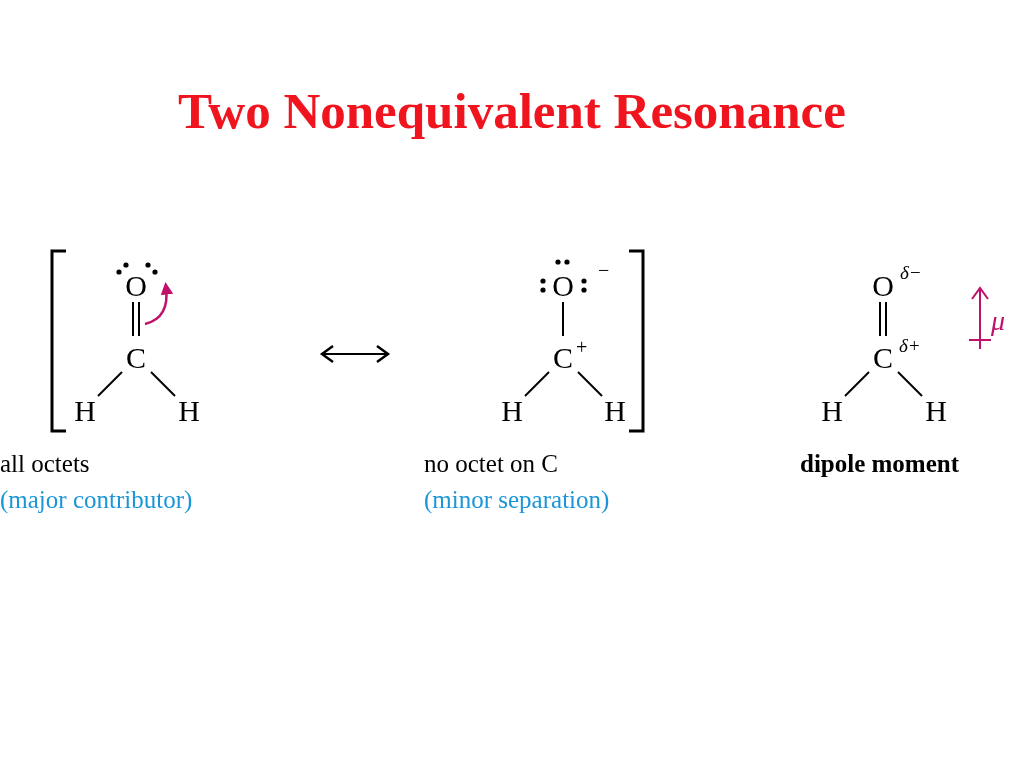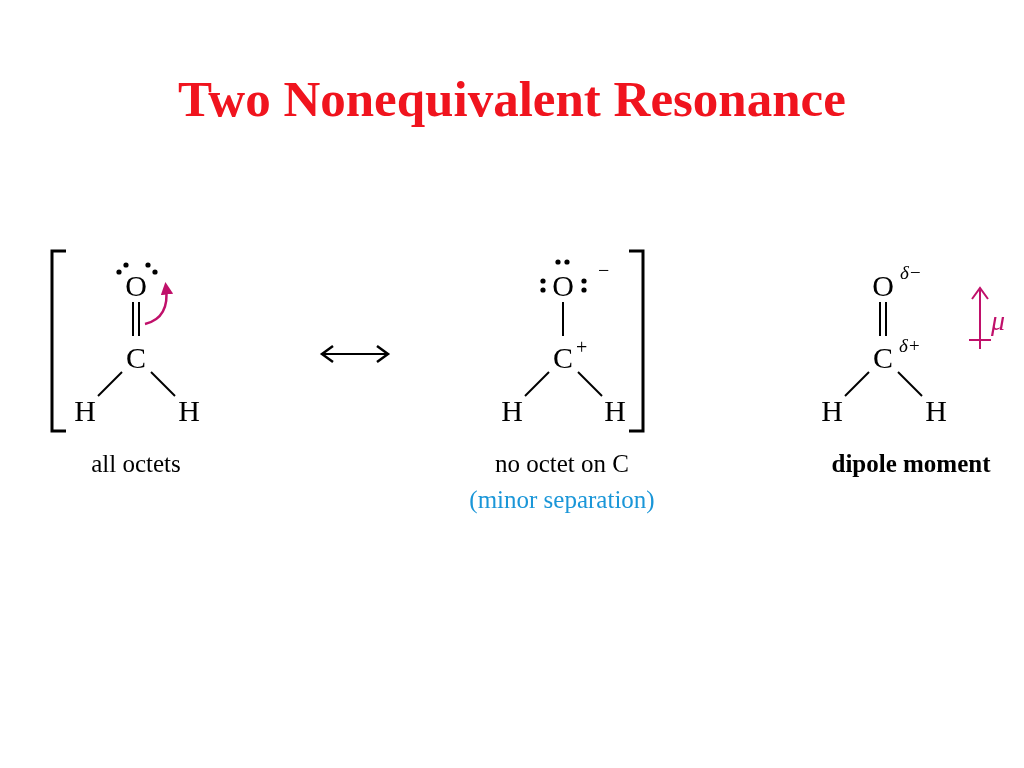--- a/index.html
+++ b/index.html
@@ -1,32 +1,32 @@
 <!DOCTYPE html>
 <html><head>
   <meta charset="utf-8">
   <style>
     html, body { margin: 0; padding: 0; }
     body {
       width: 1024px; height: 768px; background: #ffffff; position: relative; overflow: hidden;
       font-family: "Liberation Serif", "DejaVu Serif", serif;
     }
     .title {
-      position: absolute; left: 0; top: 66px; width: 1024px; text-align: center;
+      position: absolute; left: 0; top: 78px; width: 1024px; text-align: center;
       color: #f0141e; font-weight: bold; font-size: 51px; line-height: 66px;
       font-family: "Liberation Serif", "DejaVu Serif", serif;
     }
     .title span { display: block; }
     svg.diagram { position: absolute; left: 0; top: 0; }
     .atom { font-family: "Liberation Serif", "DejaVu Serif", serif; font-size: 30px; fill: #000; }
     .sup { font-family: "Liberation Serif", "DejaVu Serif", serif; font-size: 20px; fill: #000; }
     .supi { font-family: "Liberation Serif", "DejaVu Serif", serif; font-size: 19px; font-style: italic; fill: #000; }
     .mu { font-family: "Liberation Serif", "DejaVu Serif", serif; font-size: 28px; font-style: italic; fill: #c0106a; }
     .caption {
-      position: absolute; text-align: center; font-size: 25px; line-height: 36px; color: #000;
+      position: absolute; text-align: left; font-size: 25px; line-height: 36px; color: #000;
       font-family: "Liberation Serif", "DejaVu Serif", serif;
     }
     .caption .blue { color: #1a96d8; display: block; }
     .caption span { display: block; white-space: nowrap; }
   </style>
 </head>
 <body>
 
 <div class="title">
   <span>Two Nonequivalent Resonance</span>
@@ -110,20 +110,21 @@
       <line x1="980" y1="290" x2="980" y2="349" stroke="#c0106a" stroke-width="2"></line>
       <path d="M972,299 L980,288 L988,299" fill="none" stroke="#c0106a" stroke-width="2"></path>
       <line x1="969" y1="340" x2="991" y2="340" stroke="#c0106a" stroke-width="2"></line>
     </g>
     <text class="mu" x="991" y="330">μ</text>
   </g>
 </svg>
 
 <div class="caption" style="left:0px; top:446px; width:272px;">
   <span>all octets</span>
+  <span class="blue">(major contributor)</span>
 </div>
 
 <div class="caption" style="left:424px; top:446px; width:276px;">
   <span>no octet on C</span>
   <span class="blue">(minor separation)</span>
 </div>
 
 <div class="caption" style="left:800px; top:446px; width:222px;font-weight:bold;">
   <span>dipole moment</span>
 </div>

